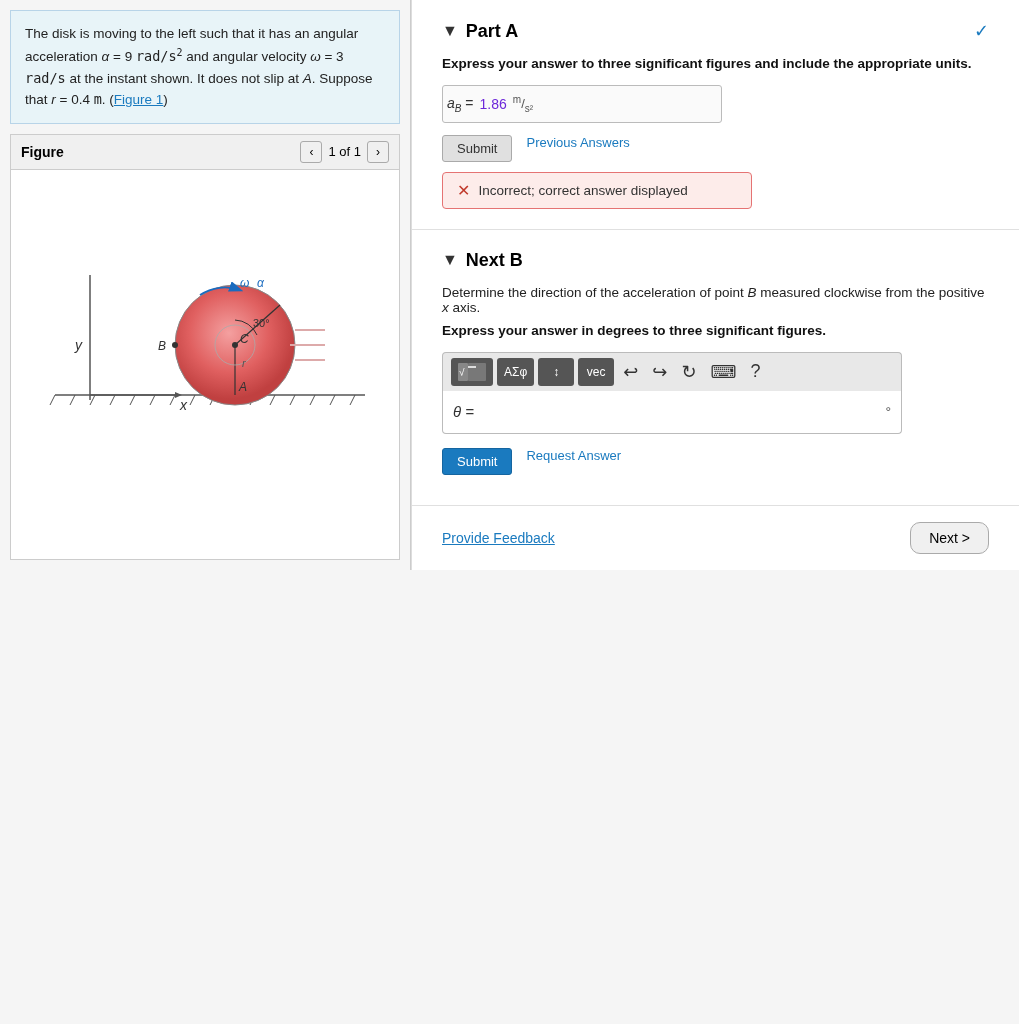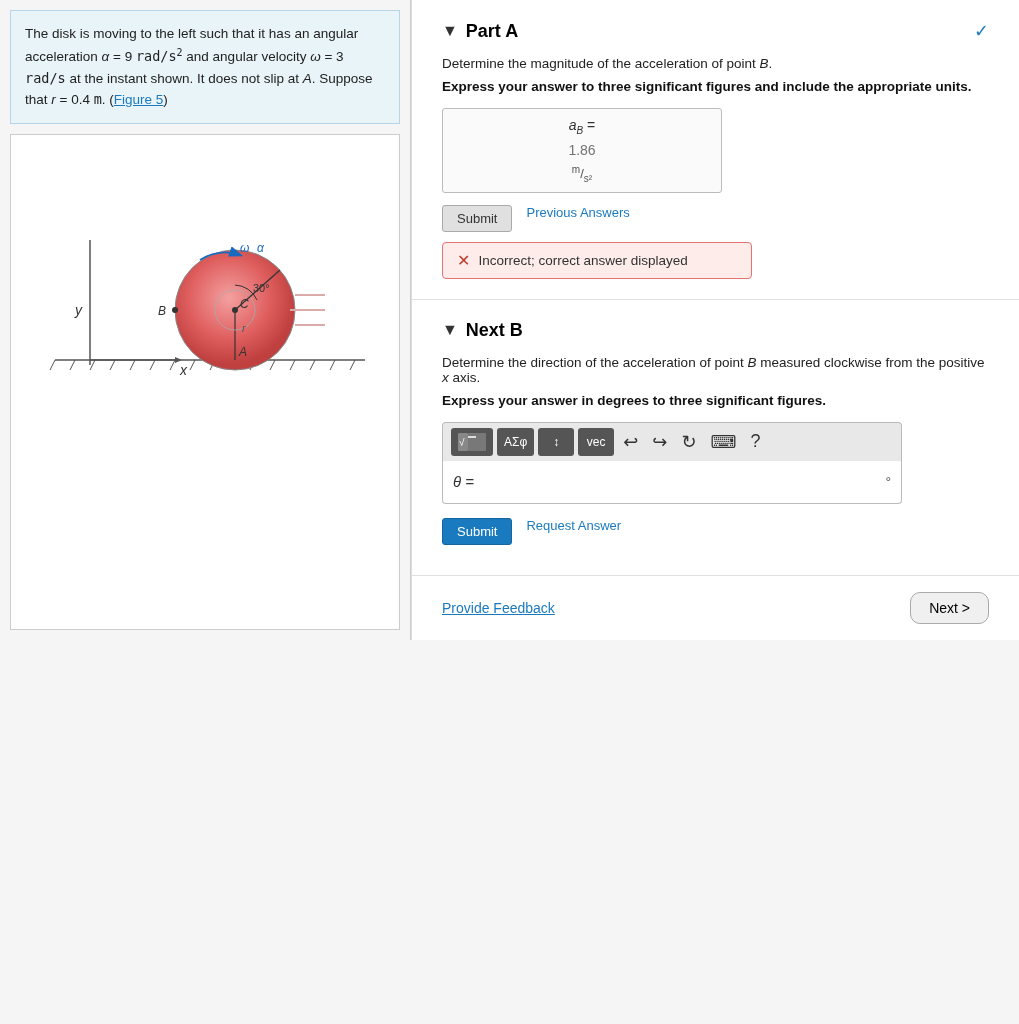--- a/index.html
+++ b/index.html
@@ -122,32 +122,31 @@
     .answer-box {
       border: 1px solid #bbb;
       border-radius: 3px;
       padding: 8px 4px;
       display: flex;
       align-items: center;
       gap: 6px;
       margin-bottom: 12px;
       background: #fafafa;
       max-width: 280px;
-      flex-direction: column;
     }
 
     .answer-label {
       font-size: 14px;
       color: #333;
       white-space: nowrap;
     }
 
     .answer-value {
       font-size: 14px;
-      color: #737373;
+      color: #6d28d9;
     }
 
     .answer-unit {
       font-size: 13px;
       color: #555;
     }
 
     .submit-row {
       display: flex;
       align-items: flex-start;
@@ -314,25 +313,33 @@
       align-items: center;
       justify-content: center;
     }
   </style>
 </head>
 <body>
 
 <div class="left-panel">
   <div class="problem-description">
     <span>
-      The disk is moving to the left such that it has an angular acceleration <i>α</i> = 9 <code>rad/s<sup>2</sup></code> and angular velocity <i>ω</i> = 3 <code>rad/s</code> at the instant shown. It does not slip at <i>A</i>. Suppose that <i>r</i> = 0.4 <code>m</code>. (<a href="#" style="color:#1a7abf;">Figure 5</a>)
+      The disk is moving to the left such that it has an angular acceleration <i>α</i> = 9 <code>rad/s<sup>2</sup></code> and angular velocity <i>ω</i> = 3 <code>rad/s</code> at the instant shown. It does not slip at <i>A</i>. Suppose that <i>r</i> = 0.4 <code>m</code>. (<a href="#" style="color:#1a7abf;">Figure 1</a>)
     </span>
   </div>
 
   <div class="figure-section">
+    <div class="figure-header">
+      <span class="figure-title">Figure</span>
+      <div class="figure-nav">
+        <button>‹</button>
+        <span>1 of 1</span>
+        <button>›</button>
+      </div>
+    </div>
     <div class="figure-canvas">
       <div class="figure-svg-container">
         <svg width="360" height="270" viewBox="0 0 360 270">
 
           <line x1="30" y1="220" x2="340" y2="220" stroke="#555" stroke-width="1.5"></line>
 
           <line x1="30" y1="220" x2="25" y2="230" stroke="#555" stroke-width="1"></line>
           <line x1="50" y1="220" x2="45" y2="230" stroke="#555" stroke-width="1"></line>
           <line x1="70" y1="220" x2="65" y2="230" stroke="#555" stroke-width="1"></line>
           <line x1="90" y1="220" x2="85" y2="230" stroke="#555" stroke-width="1"></line>
@@ -407,23 +414,20 @@
 
 <div class="right-panel">
 
   <div class="part-section">
     <div class="part-header">
       <span class="part-toggle">▼</span>
       <span class="part-label">Part A</span>
       <span class="part-check">✓</span>
     </div>
 
-    <p class="part-instruction">
-      Determine the magnitude of the acceleration of point <i>B</i>.
-    </p>
     <p class="part-note">Express your answer to three significant figures and include the appropriate units.</p>
 
     <div class="answer-box">
       <span class="answer-label"><i>a<sub>B</sub></i> =</span>
       <span class="answer-value">1.86</span>
       <span class="answer-unit"><sup>m</sup>/<sub>s²</sub></span>
     </div>
 
     <div class="submit-row">
       <button class="btn-submit">Submit</button>

